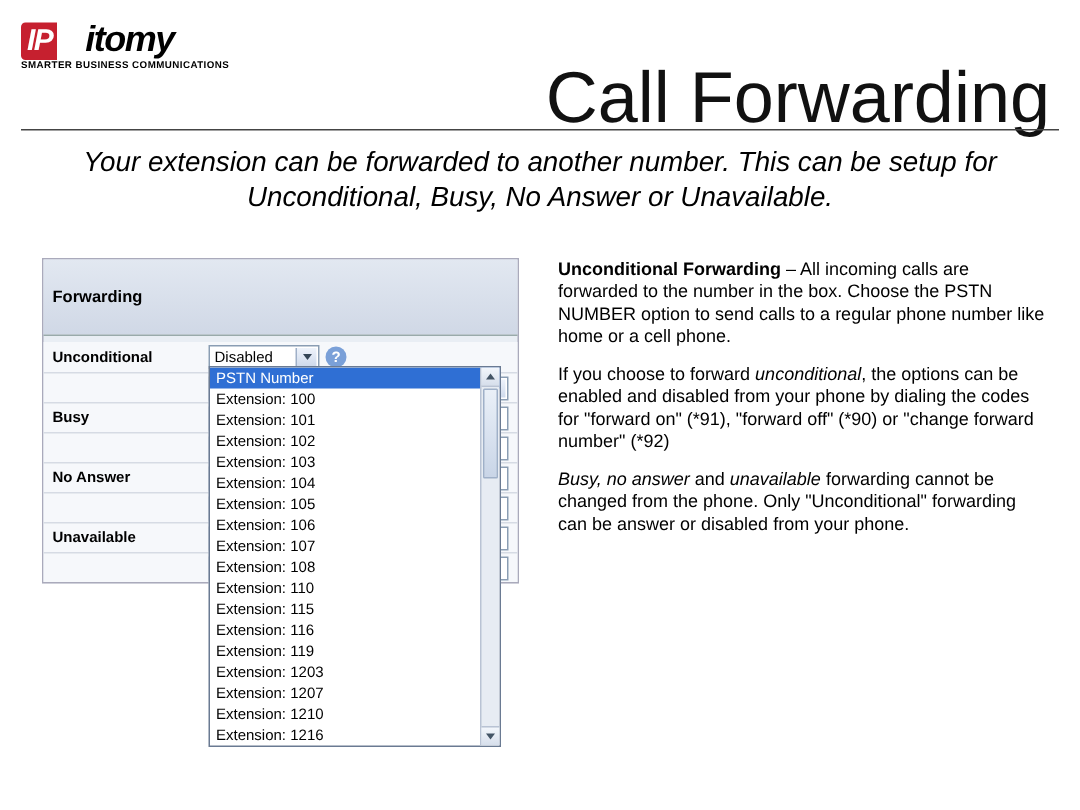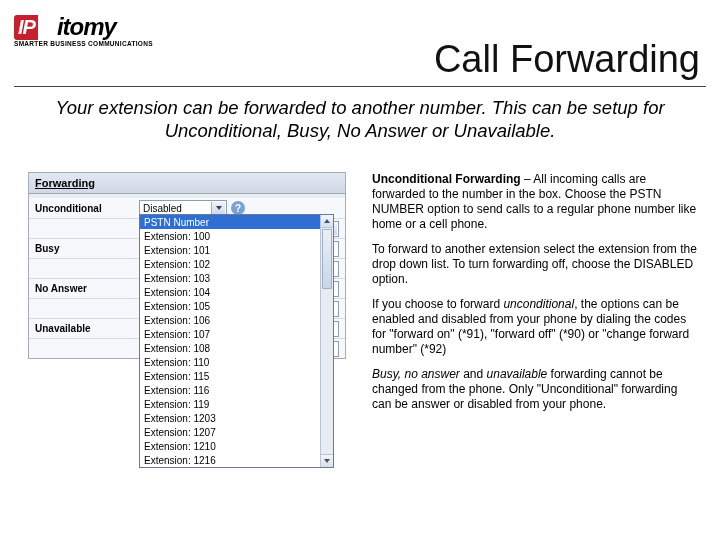--- a/index.html
+++ b/index.html
@@ -45,21 +45,21 @@
     font-size: 6.5px;
     font-weight: 700;
     letter-spacing: 0.3px;
     color: #000;
     margin-top: 0px;
   }
   .title {
     position: absolute;
     top: 38px;
     right: 20px;
-    font-size: 38px;
+    font-size: 48px;
     font-weight: 400;
     color: #111;
   }
   .title-rule {
     position: absolute;
     top: 86px;
     left: 14px;
     right: 14px;
     height: 1px;
     background: #444;
@@ -81,24 +81,23 @@
     left: 28px;
     width: 318px;
     border: 1px solid #aab;
     background: #e9eef4;
     font-size: 11px;
     color: #000;
   }
   .panel-head {
     background: linear-gradient(#e2e8f1,#d0d8e6);
     border-bottom: 1px solid #9aa;
-    padding: 4px 6px;
+    padding: 19px 6px;
     font-weight: 700;
     font-size: 11px;
-    text-decoration: underline;
   }
   .panel-body { padding: 4px 0 0 0; position: relative; }
   .row {
     display: flex;
     align-items: center;
     height: 20px;
     border-top: 1px solid #d6dbe4;
     background: #f6f8fb;
   }
   .row:first-of-type { border-top: none; }
@@ -196,21 +195,21 @@
 <div class="title-rule"></div>
 
 <div class="intro">Your extension can be forwarded to another number.  This can be setup for Unconditional, Busy, No Answer or Unavailable.</div>
 
 <div class="panel">
   <div class="panel-head">Forwarding</div>
   <div class="panel-body">
     <div class="row">
       <div class="lab">Unconditional</div>
       <div class="val">
-        <div class="sel" style="width:88px">
+        <div class="sel" style="width:74px">
           <span>Disabled</span>
           <span class="arrow"></span>
         </div>
         <span class="help">?</span>
       </div>
     </div>
     <div class="row">
       <div class="lab"></div>
       <div class="val">
         <div class="sel" style="flex:1">
@@ -282,20 +281,19 @@
           <div class="txt"></div>
         </div>
     </div>
   </div>
 </div>
 
 <div class="desc">
   <p>
     <span class="b">Unconditional Forwarding</span><span> – All incoming calls are forwarded to the number in the box.  Choose the PSTN NUMBER option to send calls to a regular phone number like home or a cell phone.</span>
   </p>
-  <p>To forward to another extension select the extension from the drop down list.  To turn forwarding off, choose the DISABLED option.</p>
   <p>
     <span>If you choose to forward </span><span class="i">unconditional</span><span>, the options can be enabled and disabled from your phone by dialing the codes for "forward on" (*91), "forward off" (*90) or "change forward number" (*92)</span>
   </p>
   <p>
     <span class="i">Busy, no answer</span><span> and </span><span class="i">unavailable</span><span> forwarding cannot be changed from the phone. Only "Unconditional" forwarding can be answer or disabled from your phone.</span>
   </p>
 </div>
 
 </body></html>

